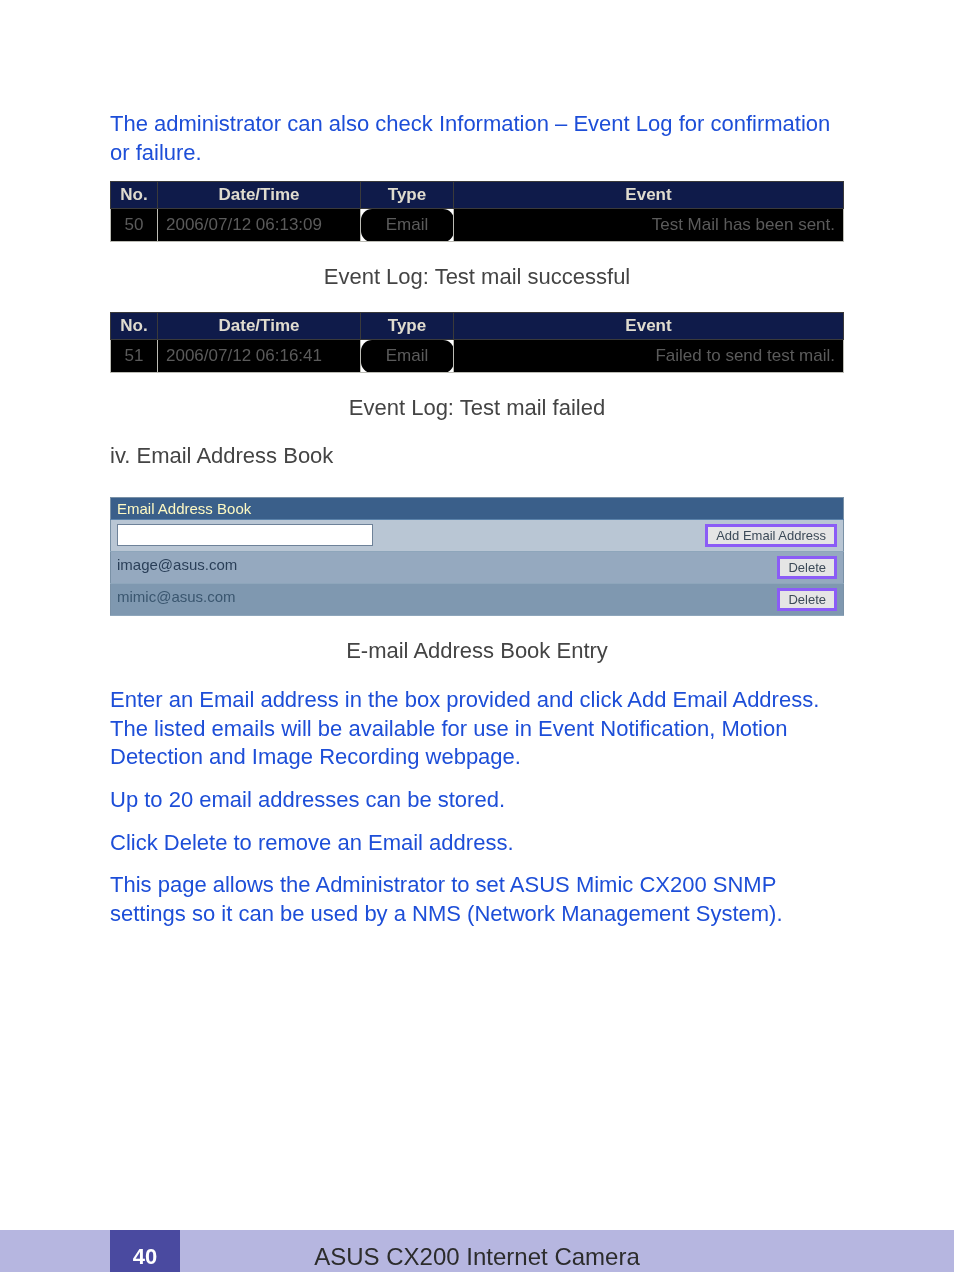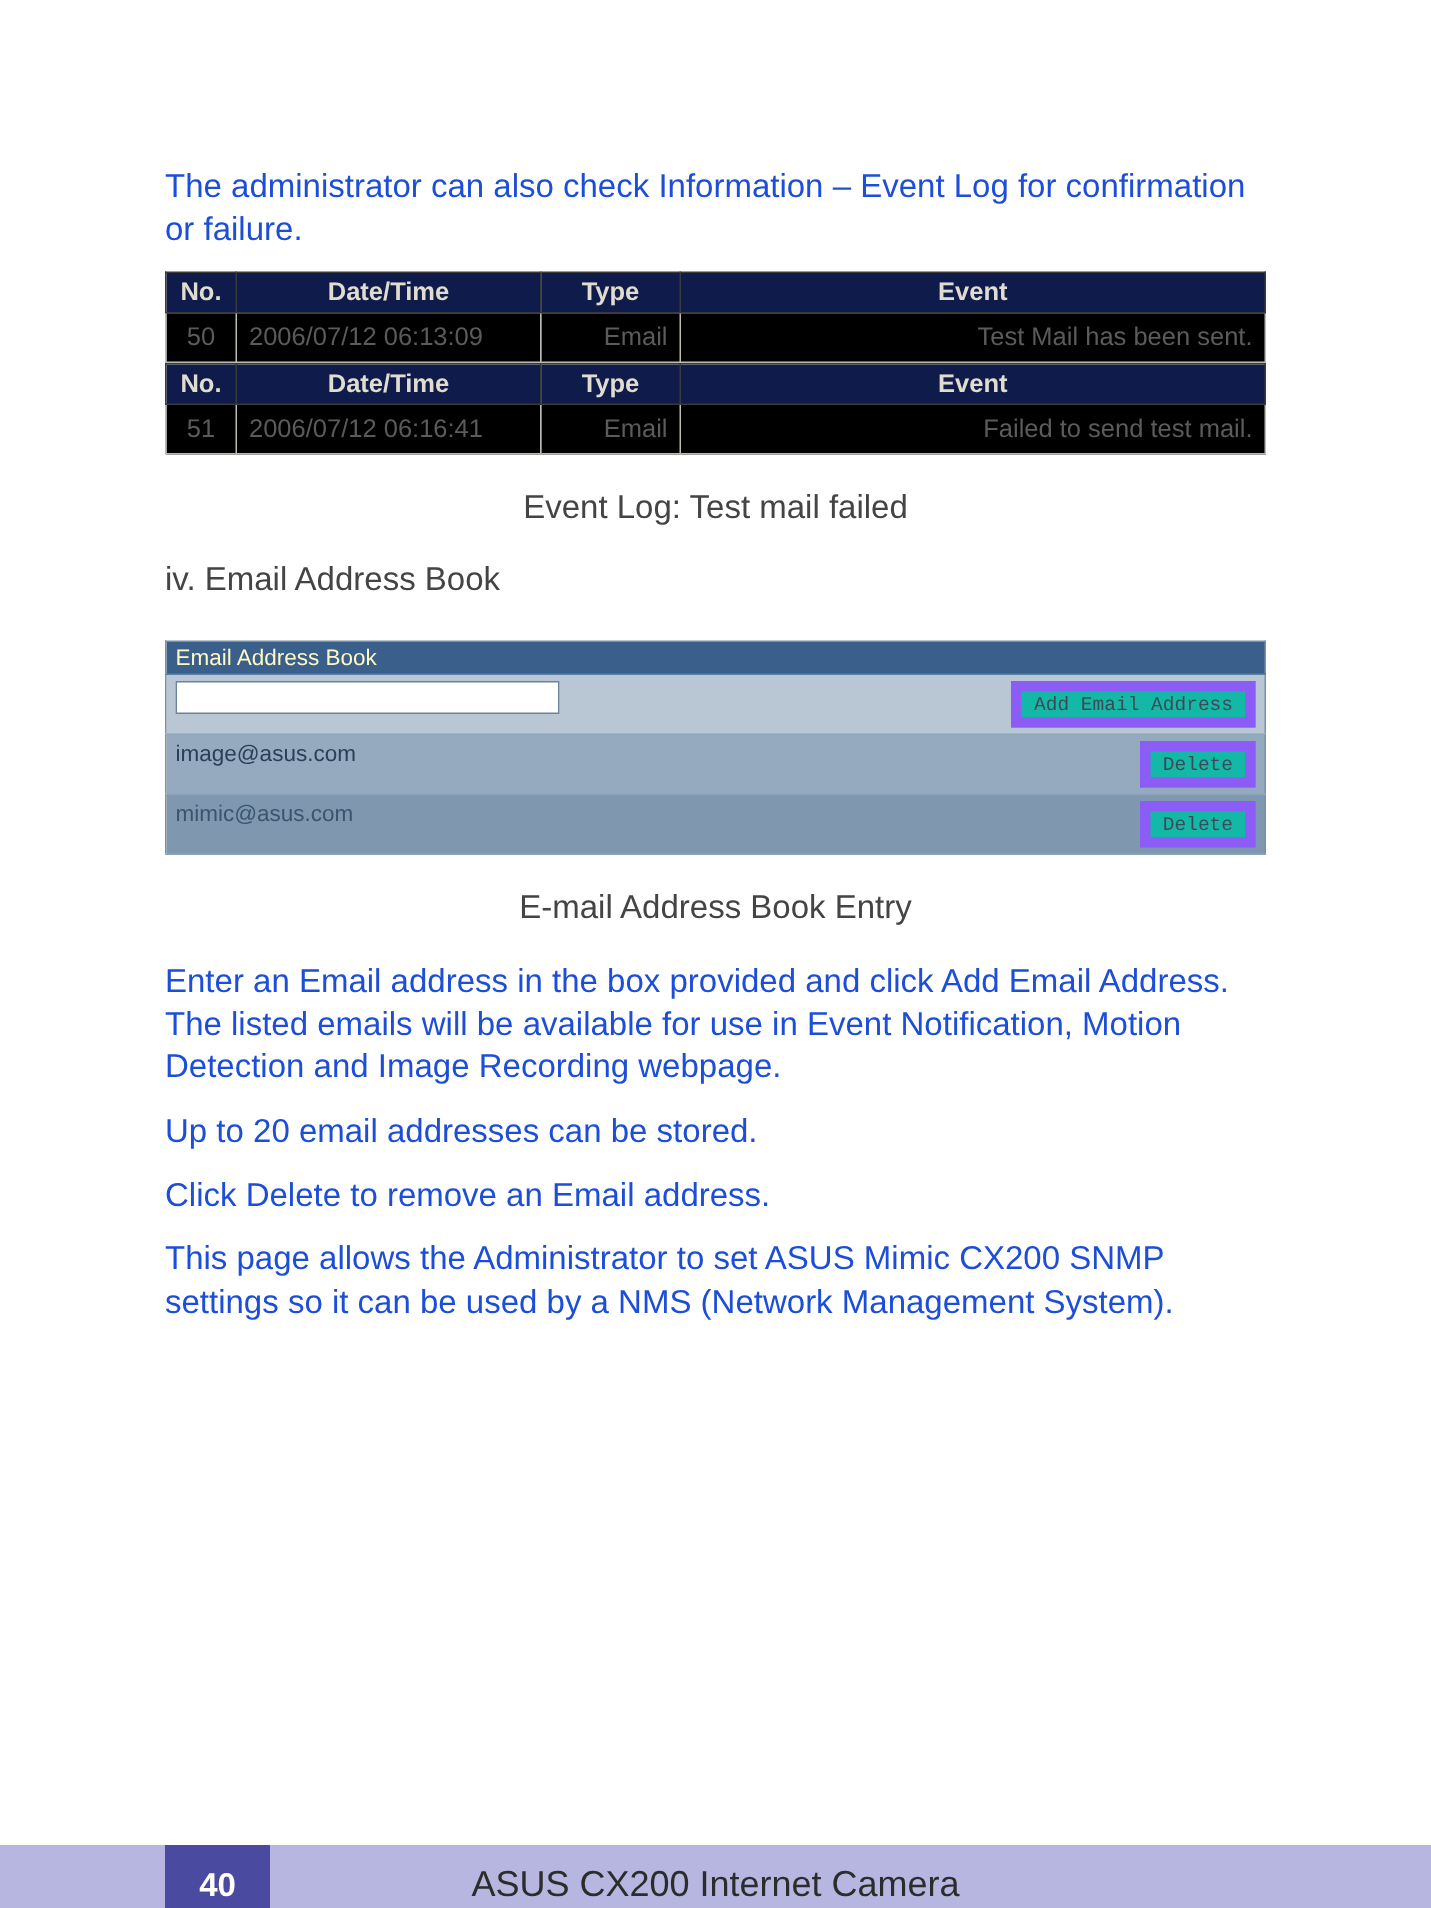--- a/index.html
+++ b/index.html
@@ -52,21 +52,21 @@
   .evt-table thead th.tp { width: 80px; }
   .evt-table tbody td {
     background: #000000;
     color: #5b5b5b;
     font-size: 17px;
     padding: 6px 8px;
     border: 1px solid #bcbcb5;
   }
   .evt-table tbody td.no { text-align: center; }
   .evt-table tbody td.dt { white-space: nowrap; }
-  .evt-table tbody td.tp { text-align: right; }
+  .evt-table tbody td.tp { text-align: center; border-radius: 11px; }
   .evt-table tbody td.ev { text-align: right; }
   
   .addrbook {
     width: 100%;
     border: 1px solid #7a91a6;
     font-family: Arial, sans-serif;
     border-collapse: collapse;
     margin-bottom: 6px;
   }
   .addrbook-title-row td {
@@ -91,27 +91,27 @@
   }
   .addrbook-item-row td {
     padding: 4px 6px;
     border-bottom: 1px solid #8ea6bb;
     font-size: 15px;
   }
   .addrbook-item-row.alt0 td { background: #95a9bf; color: #2a3f58; }
   .addrbook-item-row.alt1 td { background: #7f98b0; color: #3a566f; }
   .addrbook-btn {
     float: right;
-    background: #14b8a6;
-    border: 7px solid #8b5cf6;
+    background: #e5e5e5;
+    border: 3px solid #8b5cf6;
     color: #3c4a58;
     font-size: 13px;
     padding: 1px 8px;
     cursor: pointer;
-    font-family: Liberation Mono, monospace;
+    font-family: Liberation Sans, sans-serif;
   }
   .clearfix::after { content: ""; display: table; clear: both; }
   
   .footer {
     width: 100%;
     background: #b6b6e0;
     margin-top: 40px;
     display: flex;
     align-items: flex-end;
     height: 54px;
@@ -155,20 +155,21 @@
     </thead>
     <tbody>
       <tr>
         <td class="no">50</td>
         <td class="dt">2006/07/12 06:13:09</td>
         <td class="tp">Email</td>
         <td class="ev">Test Mail has been sent.</td>
       </tr>
     </tbody>
   </table>
+  <div class="caption">Event Log: Test mail successful</div>
 
   <table class="evt-table">
     <thead>
       <tr>
         <th class="no">No.</th>
         <th class="dt">Date/Time</th>
         <th class="tp">Type</th>
         <th>Event</th>
       </tr>
     </thead>

